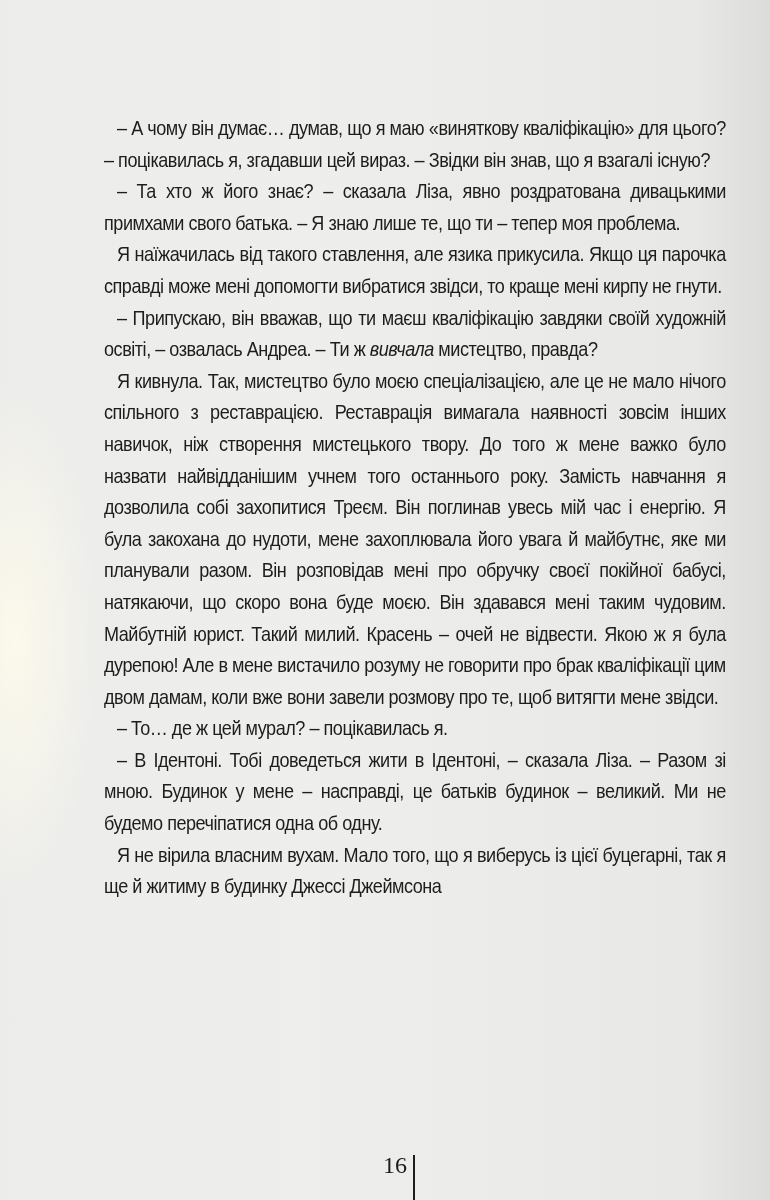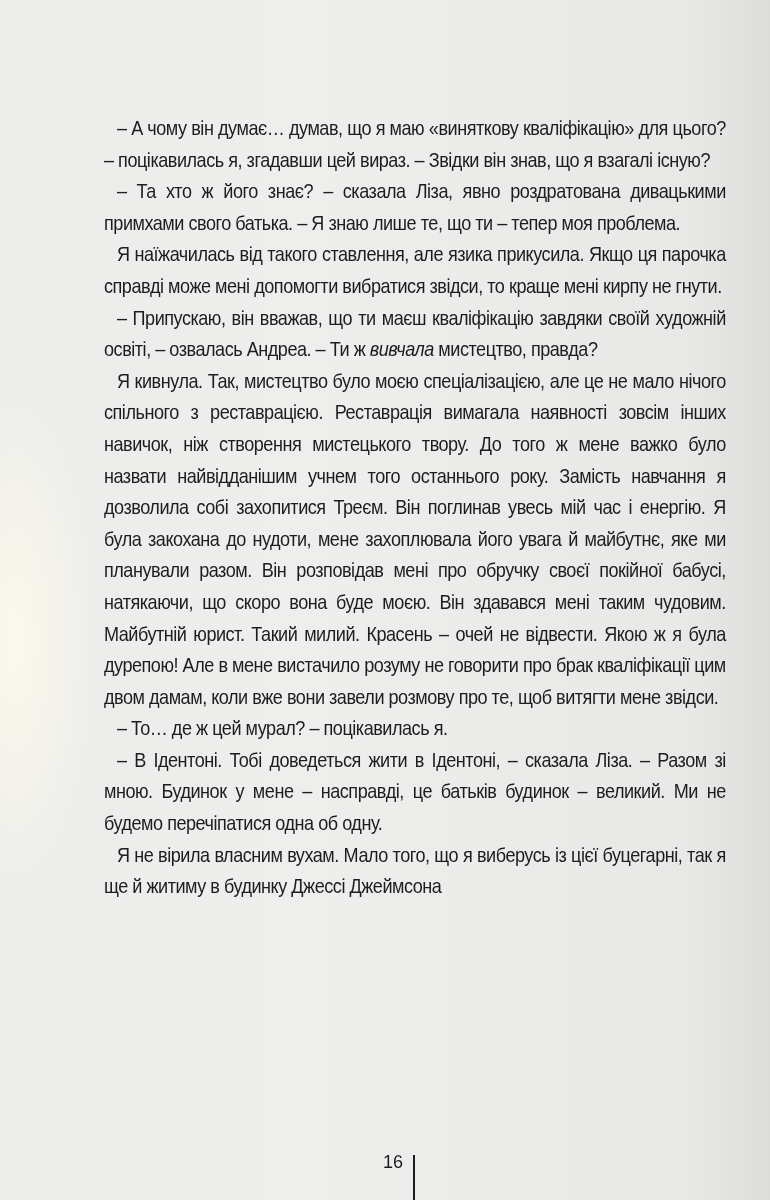--- a/index.html
+++ b/index.html
@@ -42,22 +42,22 @@
       text-indent: 15px;
       hyphens: manual;
     }
     .para em {
       font-style: italic;
     }
     .page-number {
       position: absolute;
       left: 383px;
       top: 1152px;
-      font-family: Liberation Sans, sans-serif;
-      font-size: 18px;
+      font-family: Liberation Serif, serif;
+      font-size: 24px;
       color: #1d1d1d;
     }
     .page-rule {
       position: absolute;
       left: 413px;
       top: 1155px;
       width: 2px;
       height: 45px;
       background: #1d1d1d;
     }

